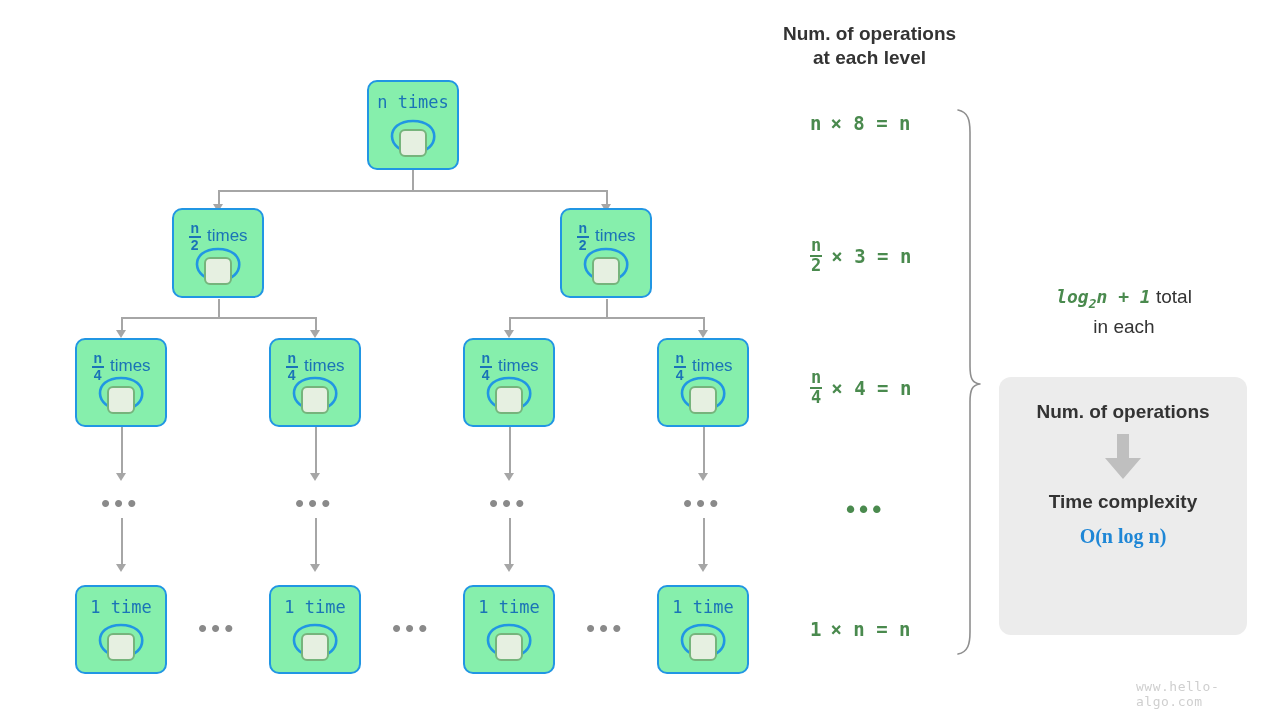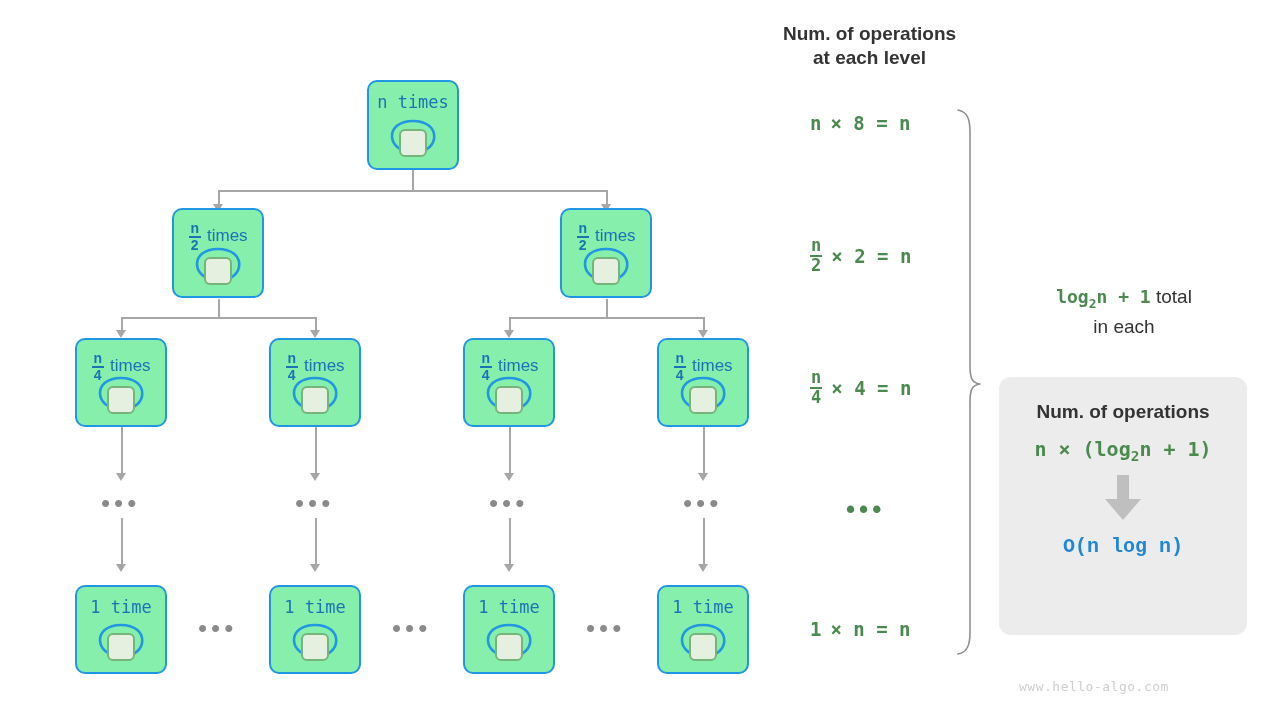--- a/index.html
+++ b/index.html
@@ -122,39 +122,40 @@
     position:absolute;
     text-align:center;
     font-size:19px;
     color:#333333;
     line-height:1.45;
   }
   .levels .g{
     color:#4a8a4e;font-weight:bold;
     font-family:"DejaVu Sans Mono","Liberation Mono",monospace;
     font-size:18px;
+    font-style:italic;
   }
 
   .panel{
     position:absolute;
     background:#ececec;
     border-radius:12px;
     text-align:center;
     box-sizing:border-box;
   }
   .panel .t1,.panel .t2{
     color:#333333;font-weight:bold;font-size:19px;
   }
   .panel .f1{
     color:#4a8a4e;font-weight:bold;font-size:20px;
     font-family:"DejaVu Sans Mono","Liberation Mono",monospace;
   }
   .panel .f2{
     color:#1f87d6;font-weight:bold;font-size:20px;
-    font-family:Liberation Mono, monospace;
+    font-family:Liberation Serif, serif;
   }
   .bigarrow{margin:9px auto;display:block;}
 
   .watermark{
     position:absolute;
     color:#cfcfcf;
     font-family:"DejaVu Sans Mono","Liberation Mono",monospace;
     font-size:13px;
     letter-spacing:0.5px;
   }
@@ -376,21 +377,21 @@
   <div class="opline" style="left:810px;top:112px;">
     <span style="margin-right:9px;">n</span>
     <span>× 8 = n</span>
   </div>
 
   <div class="opline" style="left:810px;top:237px;">
     <span class="opfrac">
       <span class="num">n</span>
       <span class="den">2</span>
     </span>
-    <span>× 2 = n</span>
+    <span>× 3 = n</span>
   </div>
 
   <div class="opline" style="left:810px;top:369px;">
     <span class="opfrac">
       <span class="num">n</span>
       <span class="den">4</span>
     </span>
     <span>× 4 = n</span>
   </div>
 
@@ -405,22 +406,22 @@
     <path d="M6 2 C 16 4, 18 12, 18 24 L 18 258 C 18 270, 20 275, 28 276 C 20 277, 18 282, 18 294 L 18 524 C 18 536, 16 544, 6 546" fill="none" stroke="#8f8f8f" stroke-width="1.6" stroke-linecap="round" stroke-linejoin="round"></path>
   </svg>
 
   <div class="levels" style="left:1000px;top:283px;width:248px;">
     <span class="g">log<sub>2</sub>n + 1</span><span> total</span><br>
     <span>in each</span>
   </div>
 
   <div class="panel" style="left:999px;top:377px;width:248px;height:258px;padding-top:24px;">
     <div class="t1">Num. of operations</div>
-    <div class="f1" style="margin-top:14px;">n × (log<sub>2</sub>n + 1)</div>
     <svg class="bigarrow" width="44" height="50" viewBox="0 0 44 50">
       <path d="M16 2 L28 2 L28 26 L40 26 L22 47 L4 26 L16 26 Z" fill="#bfbfbf"></path>
     </svg>
+    <div class="t2">Time complexity</div>
     <div class="f2" style="margin-top:12px;">O(n log n)</div>
   </div>
 
-  <div class="watermark" style="left:1019px;top:679px;">www.hello-algo.com</div>
+  <div class="watermark" style="left:1136px;top:679px;">www.hello-algo.com</div>
 
 </div>
 
 </body></html>

